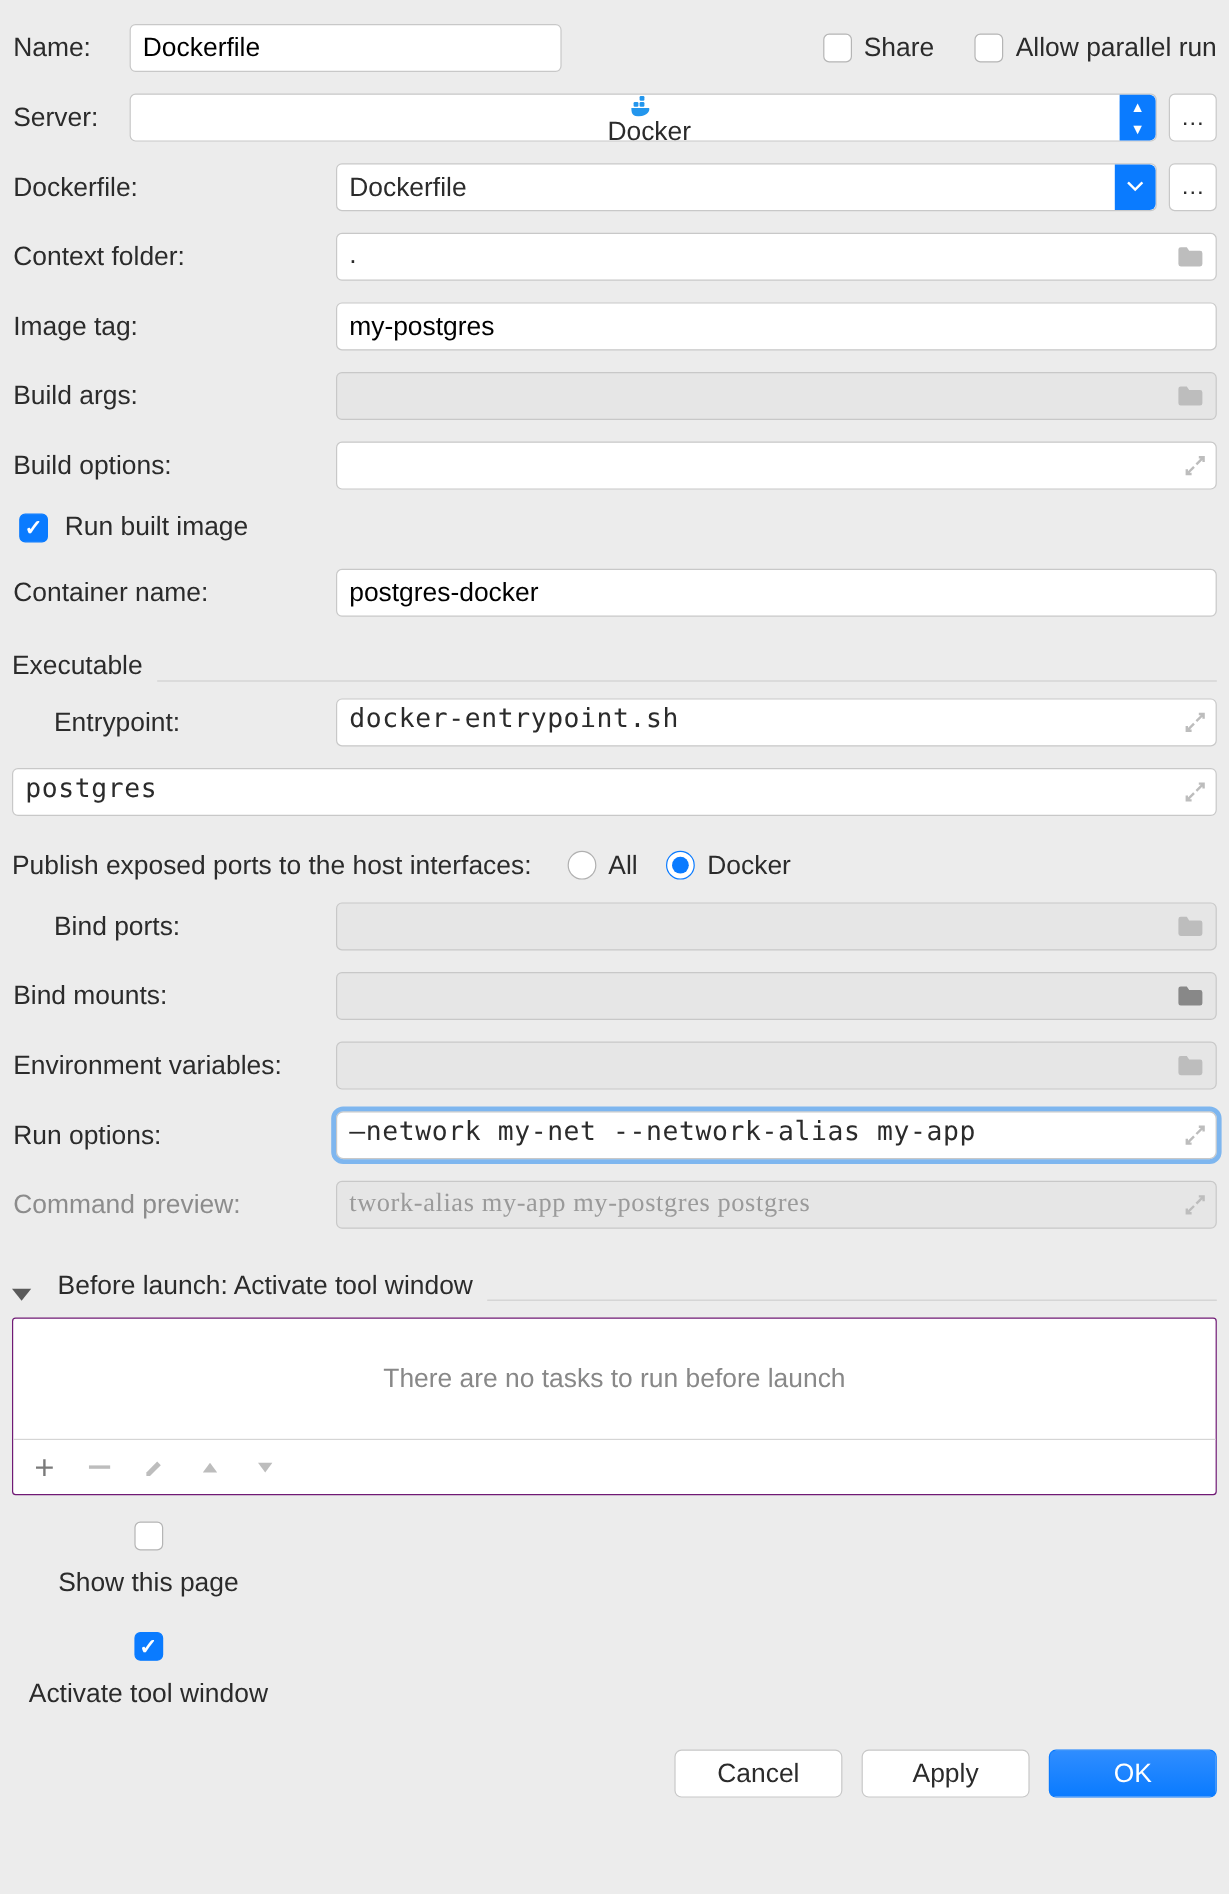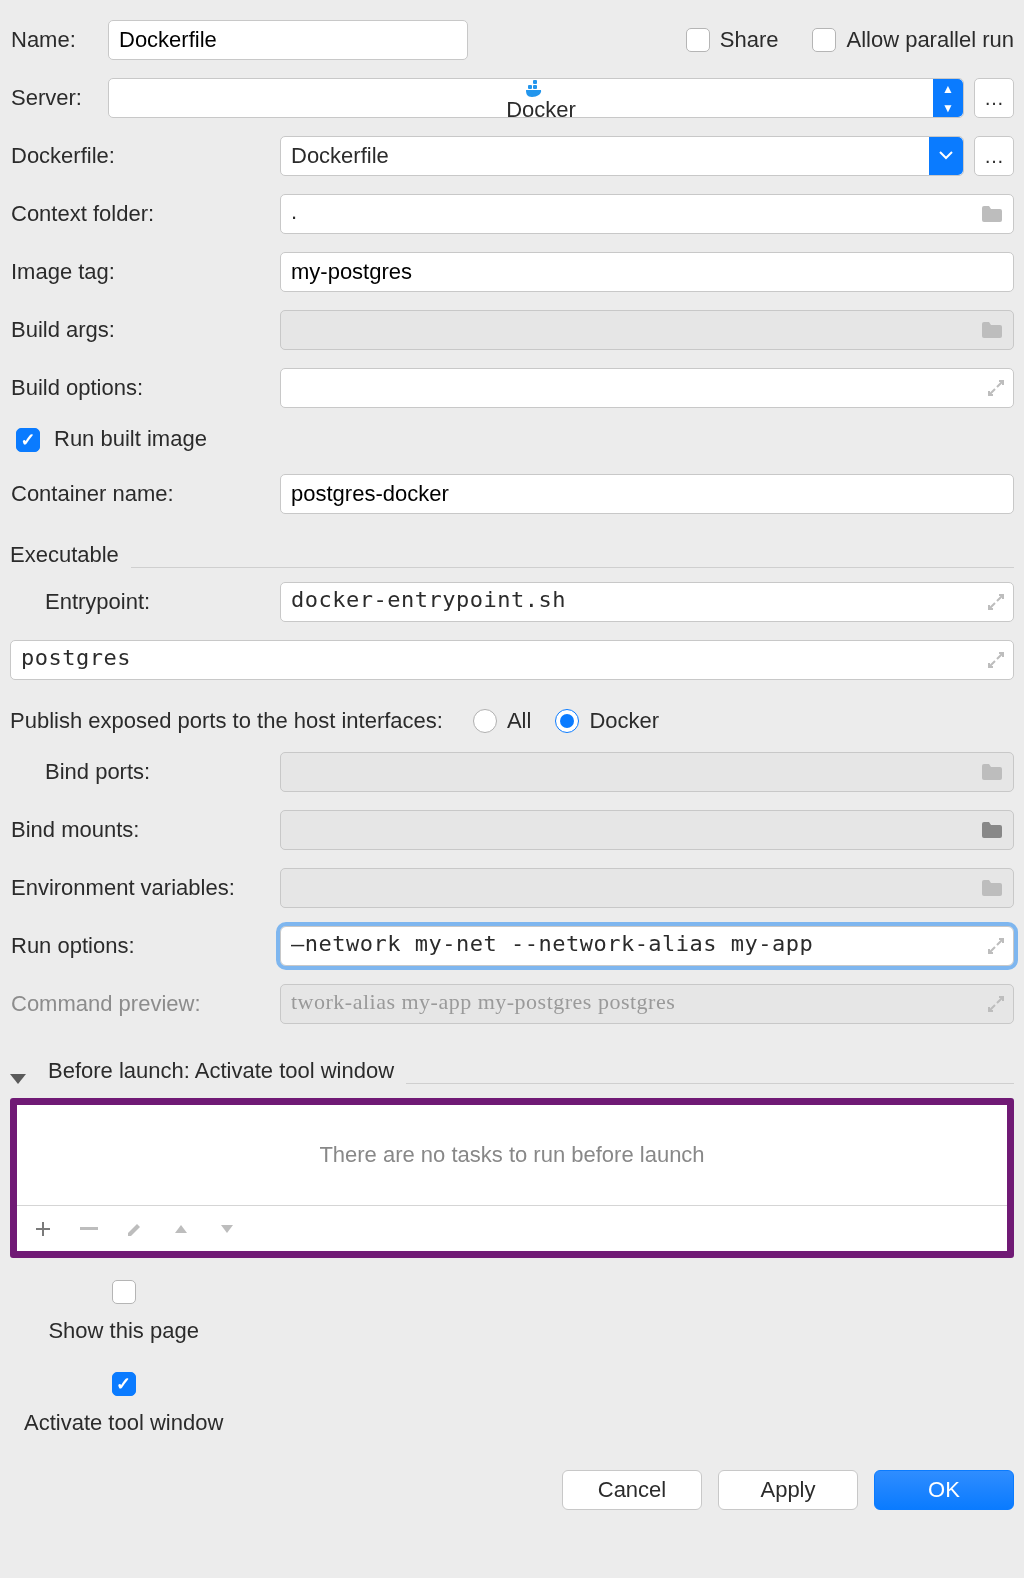--- a/index.html
+++ b/index.html
@@ -123,21 +123,21 @@
   .radio {
     width:24px; height:24px; border:1px solid #b0b0b0; border-radius:50%;
     background:#fff; display:inline-flex; align-items:center; justify-content:center;
     flex:none;
   }
   .radio.checked { border-color:#0a7bff; }
   .radio.checked::after {
     content:""; width:14px; height:14px; border-radius:50%; background:#0a7bff;
   }
   .before-box {
-    border:7px solid #701a75; border-radius:3px; background:#fff;
+    border:1px solid #701a75; border-radius:3px; background:#fff;
     margin-top:6px;
   }
   .before-empty {
     height:100px; display:flex; align-items:center; justify-content:center;
     color:#888;
   }
   .before-toolbar {
     border-top:1px solid #d5d5d5;
     height:46px; display:flex; align-items:center; gap:22px; padding:0 14px;
     color:#9a9a9a;

